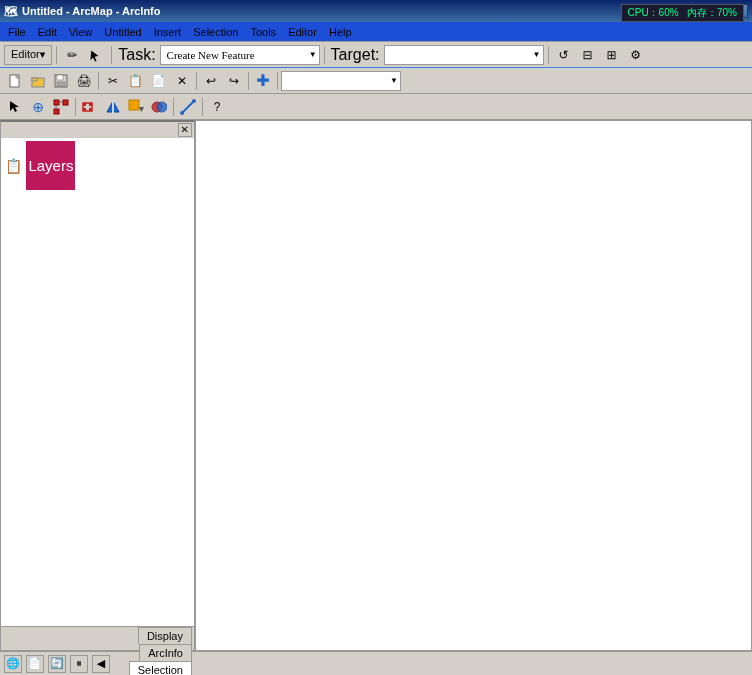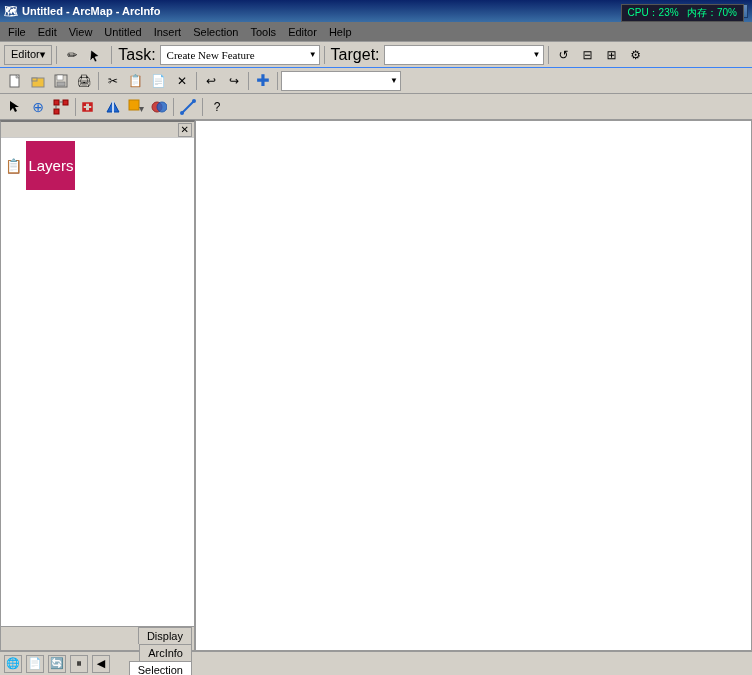--- a/index.html
+++ b/index.html
@@ -56,21 +56,21 @@
       color: #00ff88;
       font-size: 10px;
       padding: 1px 6px;
       border: 1px solid #555;
     }
 
     
     #menu-bar {
       display: flex;
       align-items: center;
-      background: #737373;
+      background: #1d4ed8;
       height: 20px;
       border-bottom: 1px solid #999;
       padding: 0 2px;
     }
     .menu-item {
       padding: 1px 6px;
       cursor: pointer;
       font-size: 11px;
       color: #000;
     }
@@ -271,21 +271,21 @@
 </head>
 <body>
 
 <div id="title-bar">
   <div id="title-bar-left">
     <span>🗺</span>
     <span>Untitled - ArcMap - ArcInfo</span>
   </div>
   <div id="title-bar-right">
     <div id="status-bar-top">
-      <span>CPU：23%</span>
+      <span>CPU：60%</span>
       &nbsp;
       <span>内存：70%</span>
     </div>
     <button class="title-btn">─</button>
     <button class="title-btn">□</button>
     <button class="title-btn">✕</button>
   </div>
 </div>
 
 <div id="menu-bar">

